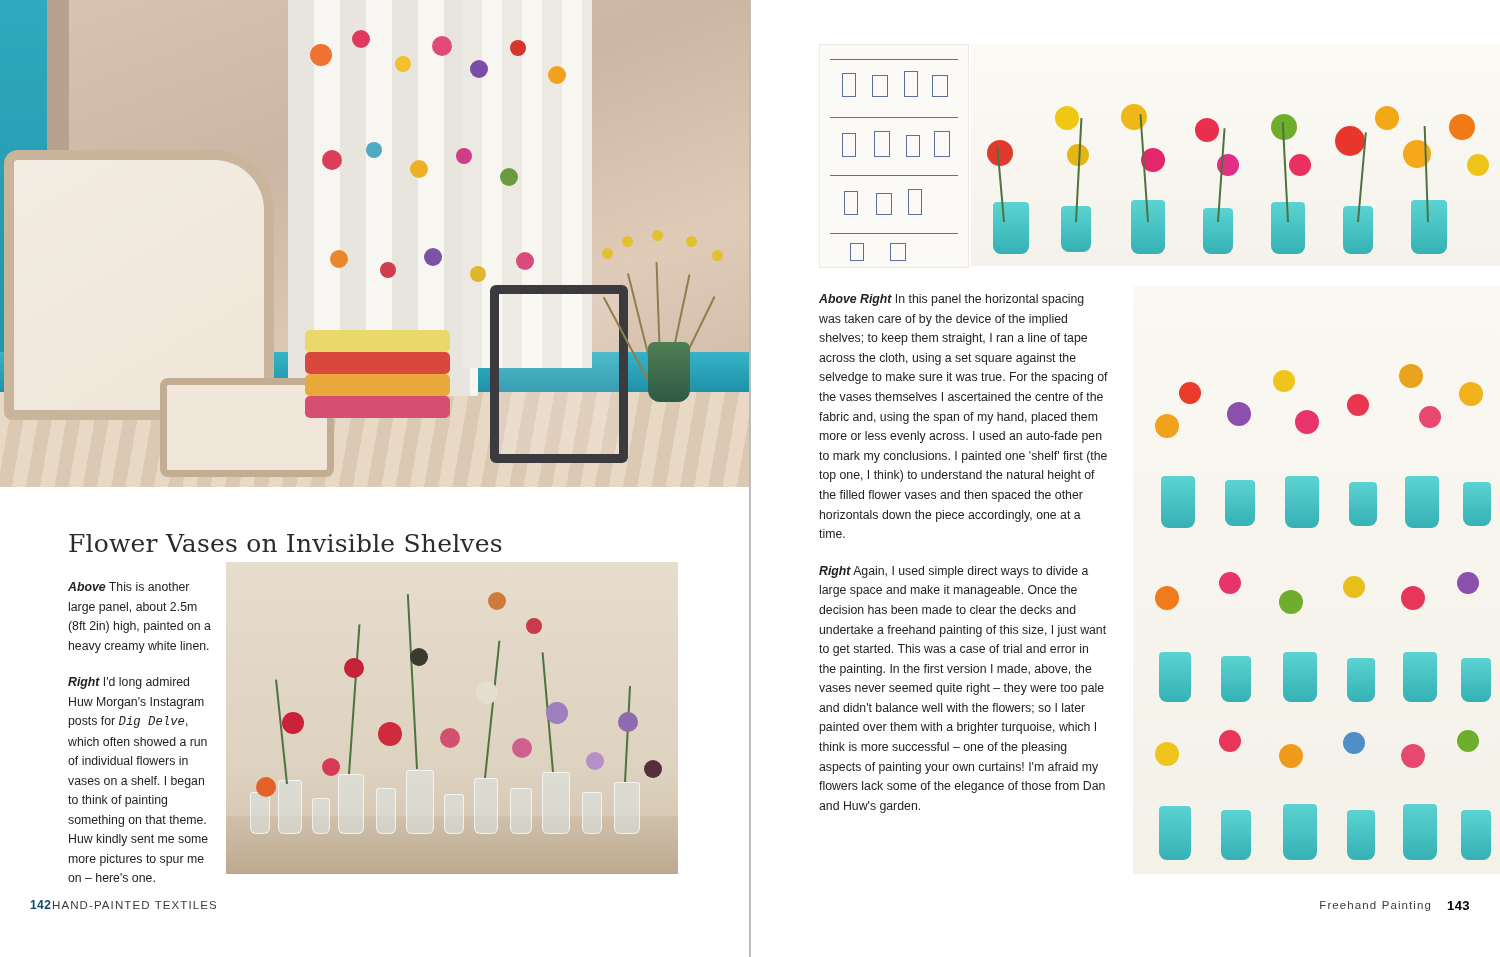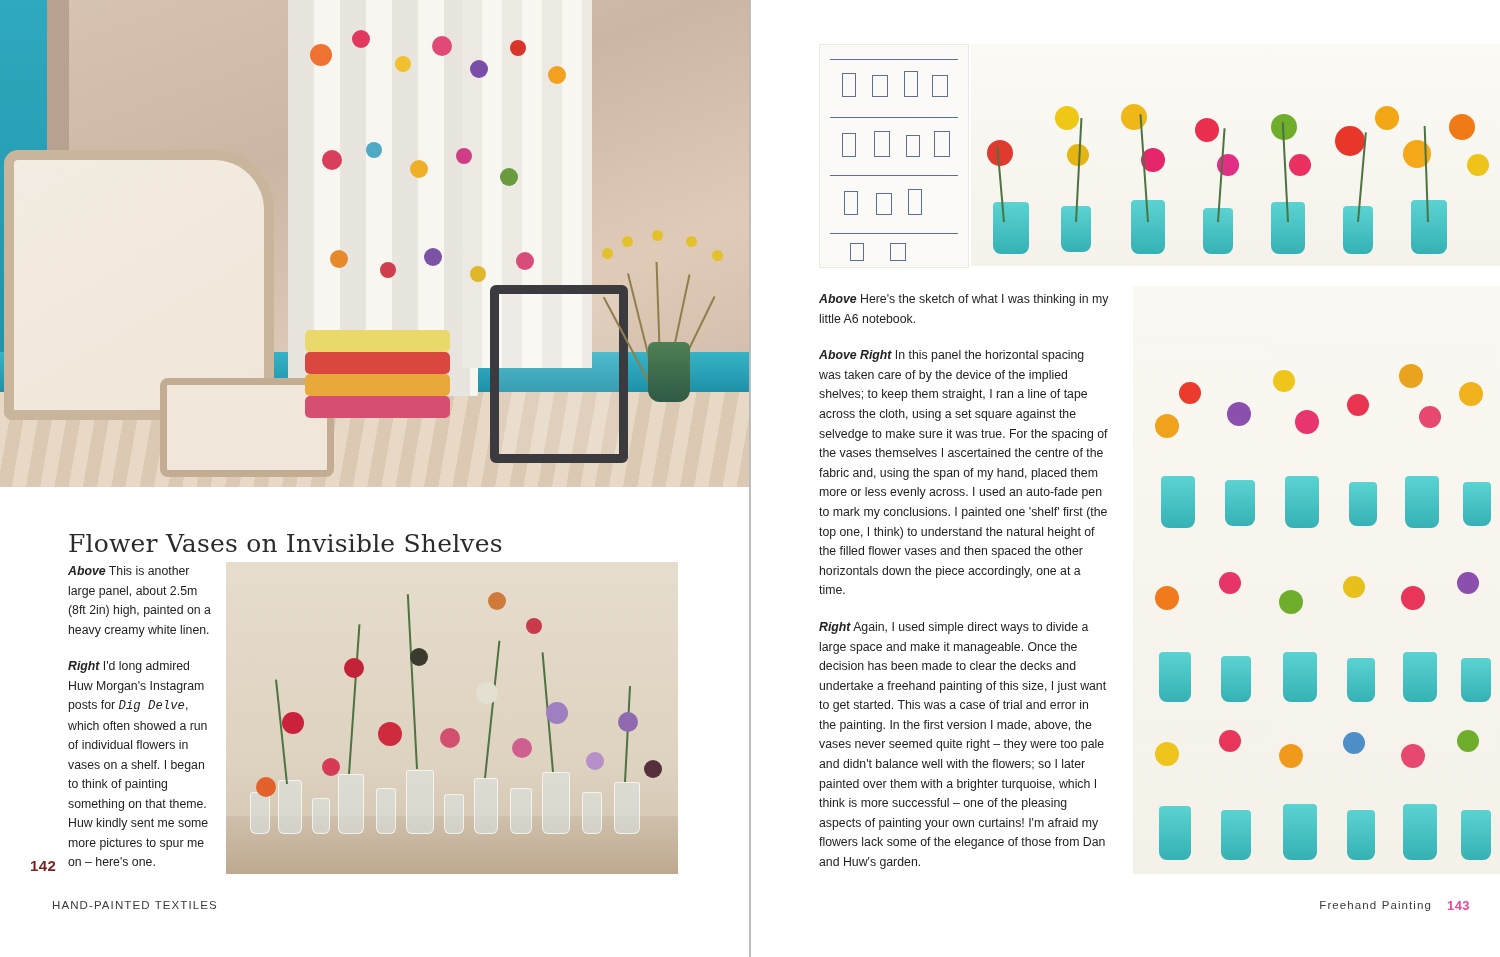--- a/index.html
+++ b/index.html
@@ -139,21 +139,21 @@
     letter-spacing: 0.2px;
   }
   .left-col {
     position: absolute;
     left: 68px; top: 562px;
     width: 148px;
     font-size: 12.3px;
     line-height: 19.5px;
     color: #232323;
   }
-  .left-col p { margin: 0 0 17px 0; }
+  .left-col p { margin: 16px 0 17px 0; }
   .lead { font-weight: bold; font-style: italic; }
   .ital { font-style: italic; font-family: Liberation Mono, monospace; }
 
   
   .still-photo {
     position: absolute;
     left: 226px; top: 562px;
     width: 452px; height: 312px;
     overflow: hidden;
     background: linear-gradient(180deg, #e7ddcd 0%, #ded2c0 65%, #cfc2ae 100%);
@@ -167,24 +167,24 @@
     background: rgba(220,230,228,0.55);
     border: 1px solid rgba(255,255,255,0.65);
     border-radius: 3px 3px 6px 6px;
   }
   .stem { position: absolute; width: 2px; background: #4d7340; transform-origin: bottom center; }
   .bloom { position: absolute; border-radius: 50%; }
 
   
   .folio-left {
     position: absolute;
-    left: 30px; top: 857px;
-    font-size: 15px;
+    left: 30px; top: 898px;
+    font-size: 12px;
     font-weight: bold;
-    color: #7f1d1d;
+    color: #0c4a6e;
     letter-spacing: 0.4px;
   }
   .runhead-left {
     position: absolute;
     left: 52px; top: 899px;
     font-size: 11.5px;
     letter-spacing: 1.1px;
     color: #3b3b3b;
   }
 
@@ -230,21 +230,21 @@
     font-size: 12.3px;
     line-height: 19.6px;
     color: #232323;
   }
   .right-col p { margin: 0 0 17px 0; }
   .folio-right {
     position: absolute;
     right: 30px; top: 898px;
     font-size: 13px;
     font-weight: bold;
-    color: #ec4899;
+    color: #000000;
     letter-spacing: 0.4px;
     margin-left: 44px;
   }
   .runhead-right {
     position: absolute;
     right: 68px; top: 899px;
     font-size: 11.5px;
     letter-spacing: 1.1px;
     color: #3b3b3b;
   }
@@ -416,23 +416,20 @@
       <div class="stem" style="left:104px; bottom:44px; height:104px; transform:rotate(3deg);"></div>
       <div class="stem" style="left:176px; bottom:44px; height:108px; transform:rotate(-4deg);"></div>
       <div class="stem" style="left:246px; bottom:44px; height:94px; transform:rotate(4deg);"></div>
       <div class="stem" style="left:316px; bottom:44px; height:100px; transform:rotate(-3deg);"></div>
       <div class="stem" style="left:386px; bottom:44px; height:90px; transform:rotate(5deg);"></div>
       <div class="stem" style="left:456px; bottom:44px; height:96px; transform:rotate(-2deg);"></div>
     </div>
 
     <div class="right-col">
       <p>
-        <span class="lead">Above</span><span> Here's the sketch of what I was thinking in my little A6 notebook.</span>
-      </p>
-      <p>
         <span class="lead">Above Right</span><span> In this panel the horizontal spacing was taken care of by the device of the implied shelves; to keep them straight, I ran a line of tape across the cloth, using a set square against the selvedge to make sure it was true. For the spacing of the vases themselves I ascertained the centre of the fabric and, using the span of my hand, placed them more or less evenly across. I used an auto-fade pen to mark my conclusions. I painted one 'shelf' first (the top one, I think) to understand the natural height of the filled flower vases and then spaced the other horizontals down the piece accordingly, one at a time.</span>
       </p>
       <p>
         <span class="lead">Right</span><span> Again, I used simple direct ways to divide a large space and make it manageable. Once the decision has been made to clear the decks and undertake a freehand painting of this size, I just want to get started. This was a case of trial and error in the painting. In the first version I made, above, the vases never seemed quite right – they were too pale and didn't balance well with the flowers; so I later painted over them with a brighter turquoise, which I think is more successful – one of the pleasing aspects of painting your own curtains! I'm afraid my flowers lack some of the elegance of those from Dan and Huw's garden.</span>
       </p>
     </div>
 
     <div class="panel-photo">
 
       <div class="shelf-vase" style="left:28px; top:190px; width:34px; height:52px;"></div>

